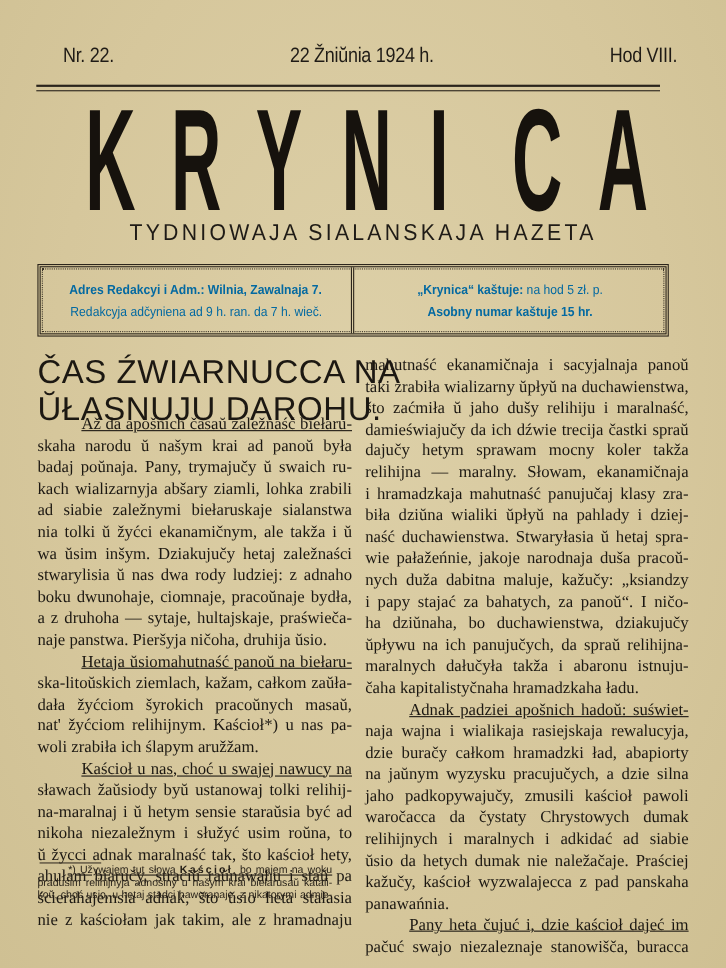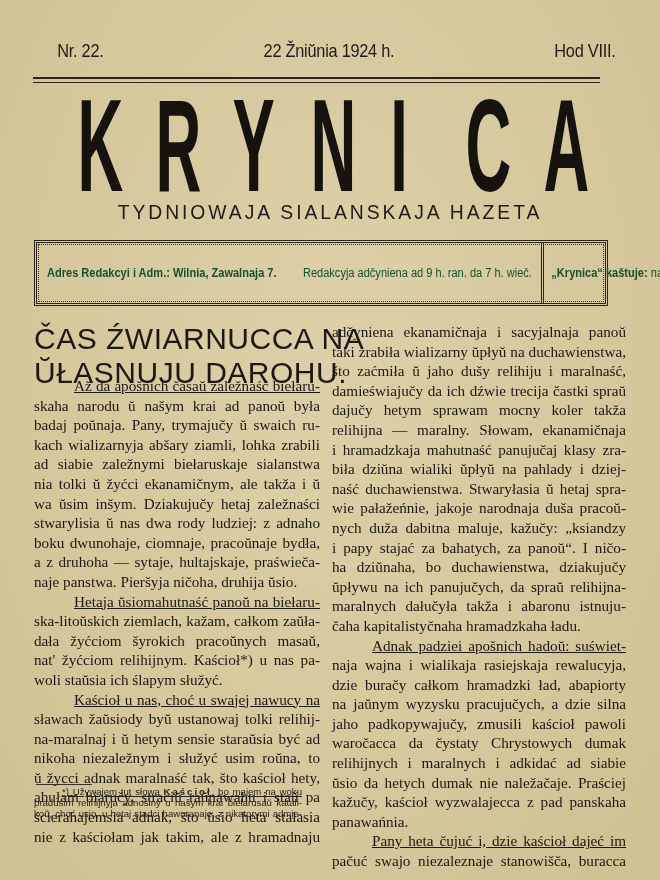--- a/index.html
+++ b/index.html
@@ -50,22 +50,22 @@
     }
 
     .info-box {
       position: absolute; left: 34px; top: 240px; width: 574px; height: 66px;
       border: 3px double #2c251b;
       box-sizing: border-box;
       outline: 1px dotted #3a3226; outline-offset: -5px;
       display: flex;
     }
     .info-cell {
-      flex: 1; display: flex; flex-direction: row; justify-content: center; align-items: center;
-      font-family: "Liberation Sans", sans-serif; font-size: 12px; color: #14532d;
+      flex: 1; display: flex; flex-direction: column; justify-content: center; align-items: center;
+      font-family: "Liberation Sans", sans-serif; font-size: 12px; color: #0369a1;
       gap: 6px;
     }
     .info-cell.left { flex: 0 0 282px; border-right: 3px double #2c251b; }
     .info-line { white-space: nowrap; transform: scaleX(0.92); }
     .b { font-weight: bold; }
 
     .col {
       position: absolute; top: 322px; width: 286px;
       font-family: "Liberation Serif", serif; font-size: 15.2px; line-height: 19.6px;
       text-align: justify; color: #1c1812;
@@ -148,41 +148,41 @@
     <span class="line">nia tolki ŭ žyćci ekanamičnym, ale takža i ŭ</span>
     <span class="line">wa ŭsim inšym. Dziakujučy hetaj zaležnaści</span>
     <span class="line">stwarylisia ŭ nas dwa rody ludziej: z adnaho</span>
     <span class="line">boku dwunohaje, ciomnaje, pracoŭnaje bydła,</span>
     <span class="line">a z druhoha — sytaje, hultajskaje, praświeča-</span>
     <span class="line last">naje panstwa. Pieršyja ničoha, druhija ŭsio.</span>
     <span class="line indent">Hetaja ŭsiomahutnaść panoŭ na biełaru-</span>
     <span class="line">ska-litoŭskich ziemlach, kažam, całkom zaŭła-</span>
     <span class="line">dała žyćciom šyrokich pracoŭnych masaŭ,</span>
     <span class="line">nat' žyćciom relihijnym. Kaścioł*) u nas pa-</span>
-    <span class="line last">woli staŭsia ich ślapym słužyć.</span>
+    <span class="line last">woli zrabiła ich ślapym aružžam.</span>
     <span class="line indent">Kaścioł u nas, choć u swajej nawucy na</span>
     <span class="line">sławach žaŭsiody byŭ ustanowaj tolki relihij-</span>
     <span class="line">na-maralnaj i ŭ hetym sensie staraŭsia być ad</span>
     <span class="line">nikoha niezaležnym i słužyć usim roŭna, to</span>
     <span class="line">ŭ žycci adnak maralnaść tak, što kaścioł hety,</span>
     <span class="line">ahułam biaručy, straciŭ raŭnawahu i staŭ pa</span>
     <span class="line">ścierahajemsia adnak, što ŭsio heta stałasia</span>
     <span class="line">nie z kaściołam jak takim, ale z hramadnaju</span>
 
   </div>
 
   <div class="fn-rule"></div>
   <div class="footnote">
     <span class="line indent"><span>*) Užywajem tut słowa </span><span class="spaced">Kaścioł</span><span>, bo majem na woku</span></span>
     <span class="line">pradusim relihijnyja adnosiny u našym krai biełarusaŭ katali-</span>
     <span class="line">koŭ, choć usio, u hetaj stadci haworanaje, z nikatorymi admie-</span>
   </div>
 
   <div class="col right">
-    <span class="line">adčyniena ekanamičnaja i sacyjalnaja panoŭ</span>
+    <span class="line">mahutnaść ekanamičnaja i sacyjalnaja panoŭ</span>
     <span class="line">taki zrabiła wializarny ŭpłyŭ na duchawienstwa,</span>
     <span class="line">što zaćmiła ŭ jaho dušy relihiju i maralnaść,</span>
     <span class="line">damieświajučy da ich dźwie trecija častki spraŭ</span>
     <span class="line">dajučy hetym sprawam mocny koler takža</span>
     <span class="line">relihijna — maralny. Słowam, ekanamičnaja</span>
     <span class="line">i hramadzkaja mahutnaść panujučaj klasy zra-</span>
     <span class="line">biła dziŭna wialiki ŭpłyŭ na pahlady i dziej-</span>
     <span class="line">naść duchawienstwa. Stwaryłasia ŭ hetaj spra-</span>
     <span class="line">wie pałažeńnie, jakoje narodnaja duša pracoŭ-</span>
     <span class="line">nych duža dabitna maluje, kažučy: „ksiandzy</span>

